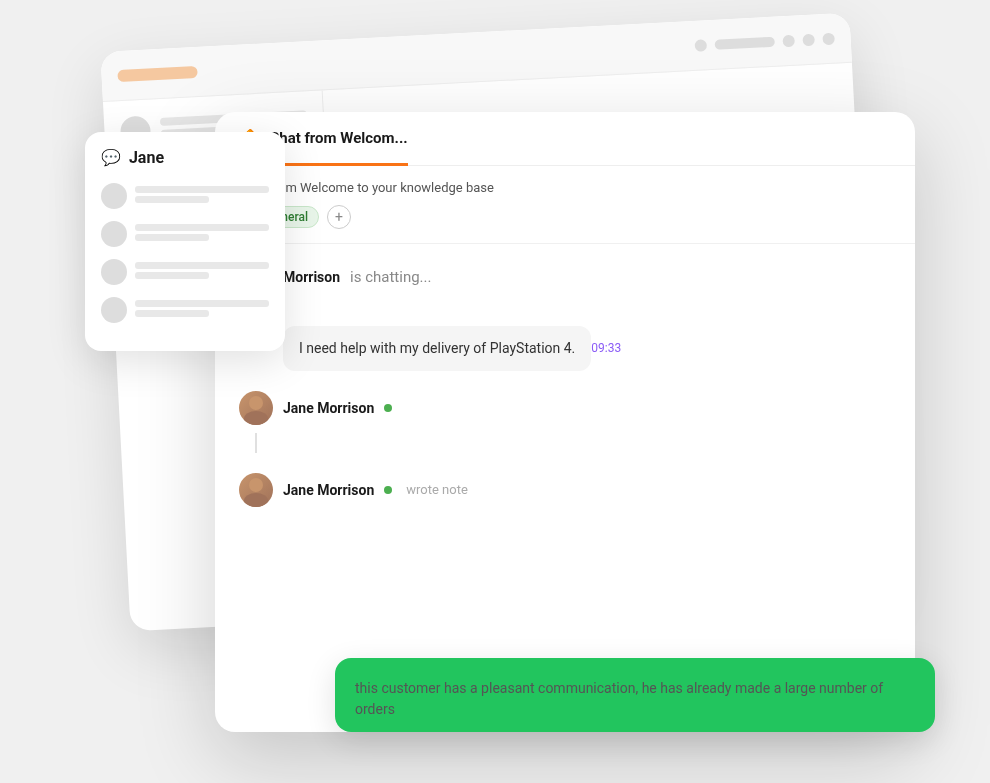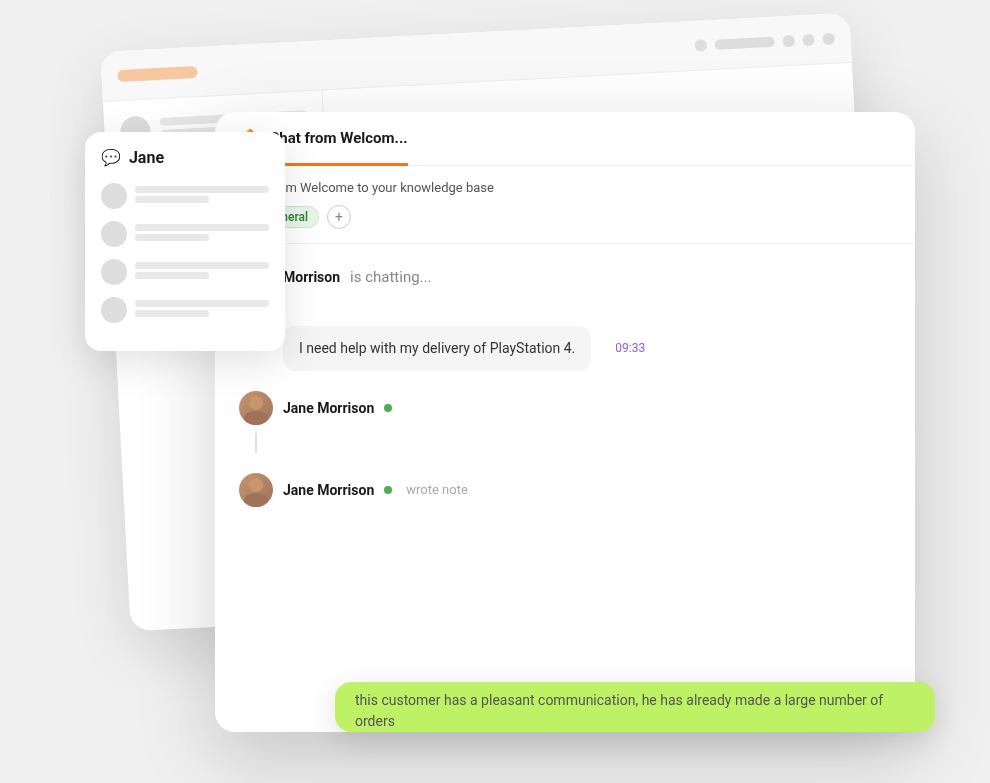--- a/index.html
+++ b/index.html
@@ -279,21 +279,21 @@
       padding: 12px 16px;
       font-size: 14px;
       color: #333;
       max-width: 420px;
       line-height: 1.5;
     }
 
     .message-row {
       display: flex;
       align-items: center;
-      gap: 24px;
+      gap: 0;
     }
 
     .message-time {
       font-size: 12px;
       color: #8b5cf6;
       flex-shrink: 0;
     }
 
     .thread-line {
       width: 2px;
@@ -302,23 +302,23 @@
       height: 20px;
       margin-bottom: 4px;
     }
 
     
     .note-card {
       position: absolute;
       bottom: 20px;
       left: 280px;
       width: 600px;
-      background: #bef264;
+      background: #22c55e;
       border-radius: 16px;
-      padding: 0 20px;
+      padding: 12px 20px;
       box-shadow: 0 8px 30px rgba(0,0,0,0.12);
     }
 
     .note-header {
       display: flex;
       align-items: center;
       gap: 8px;
       margin-bottom: 8px;
     }
 

